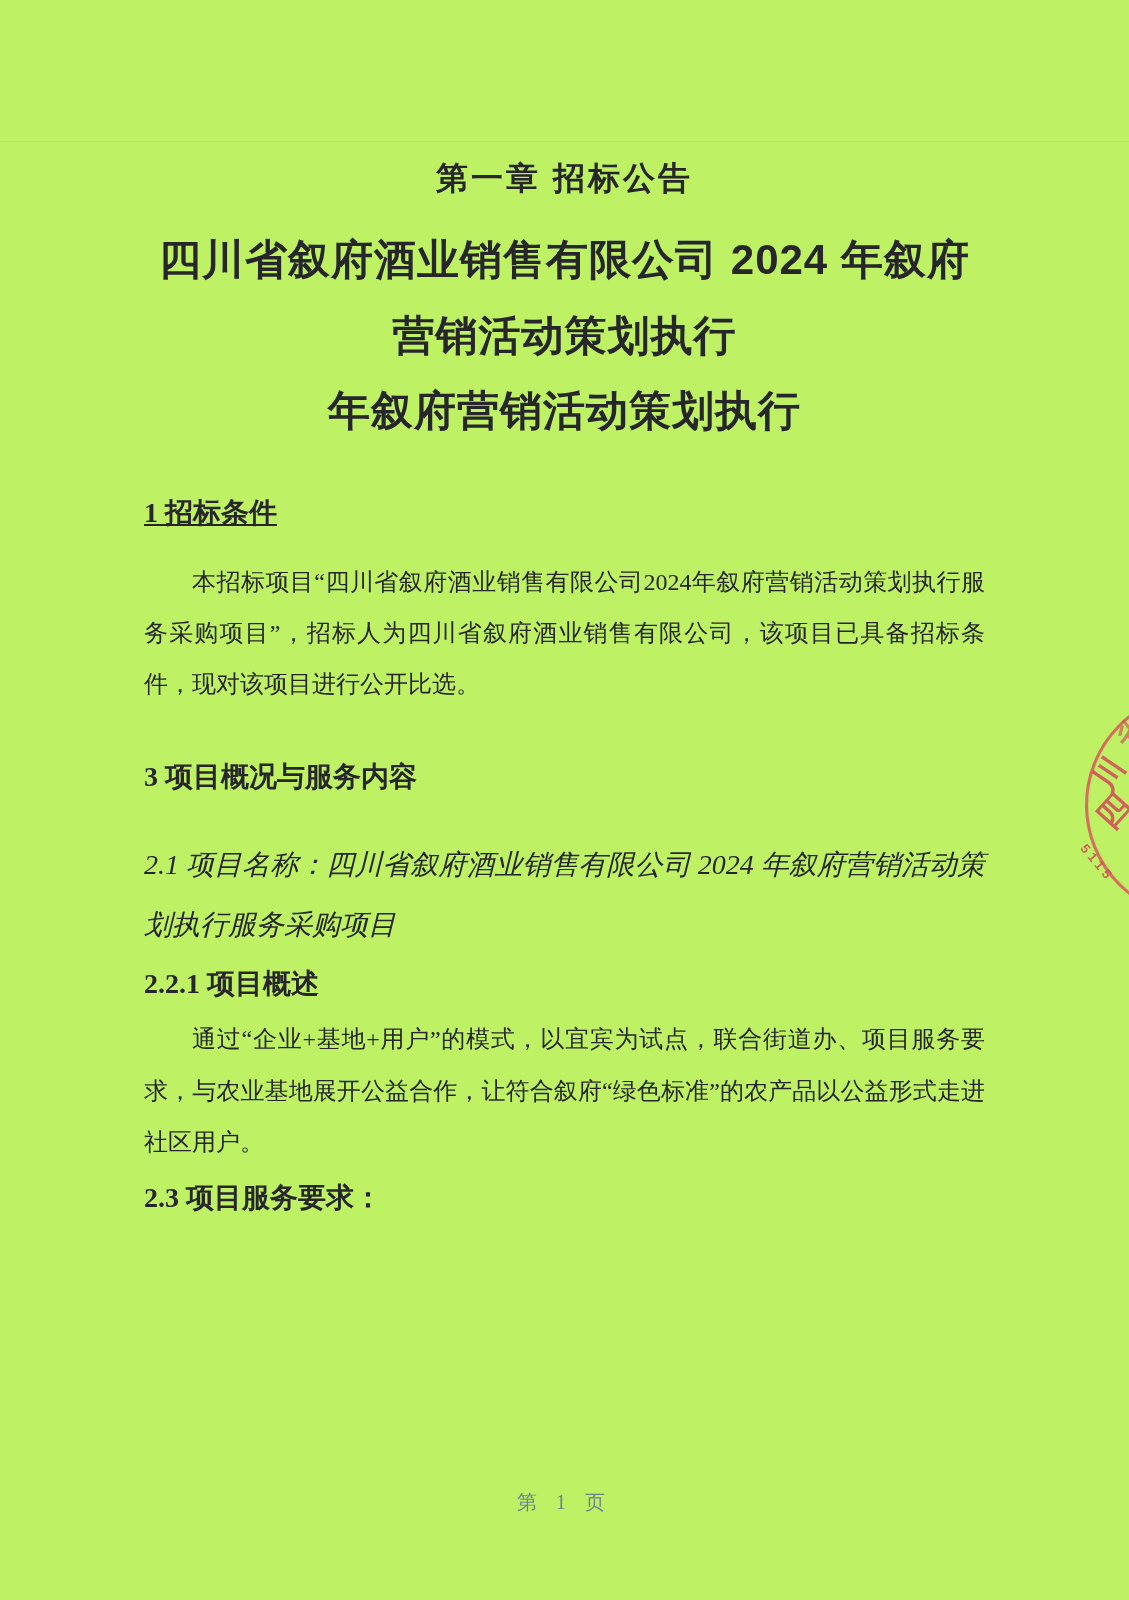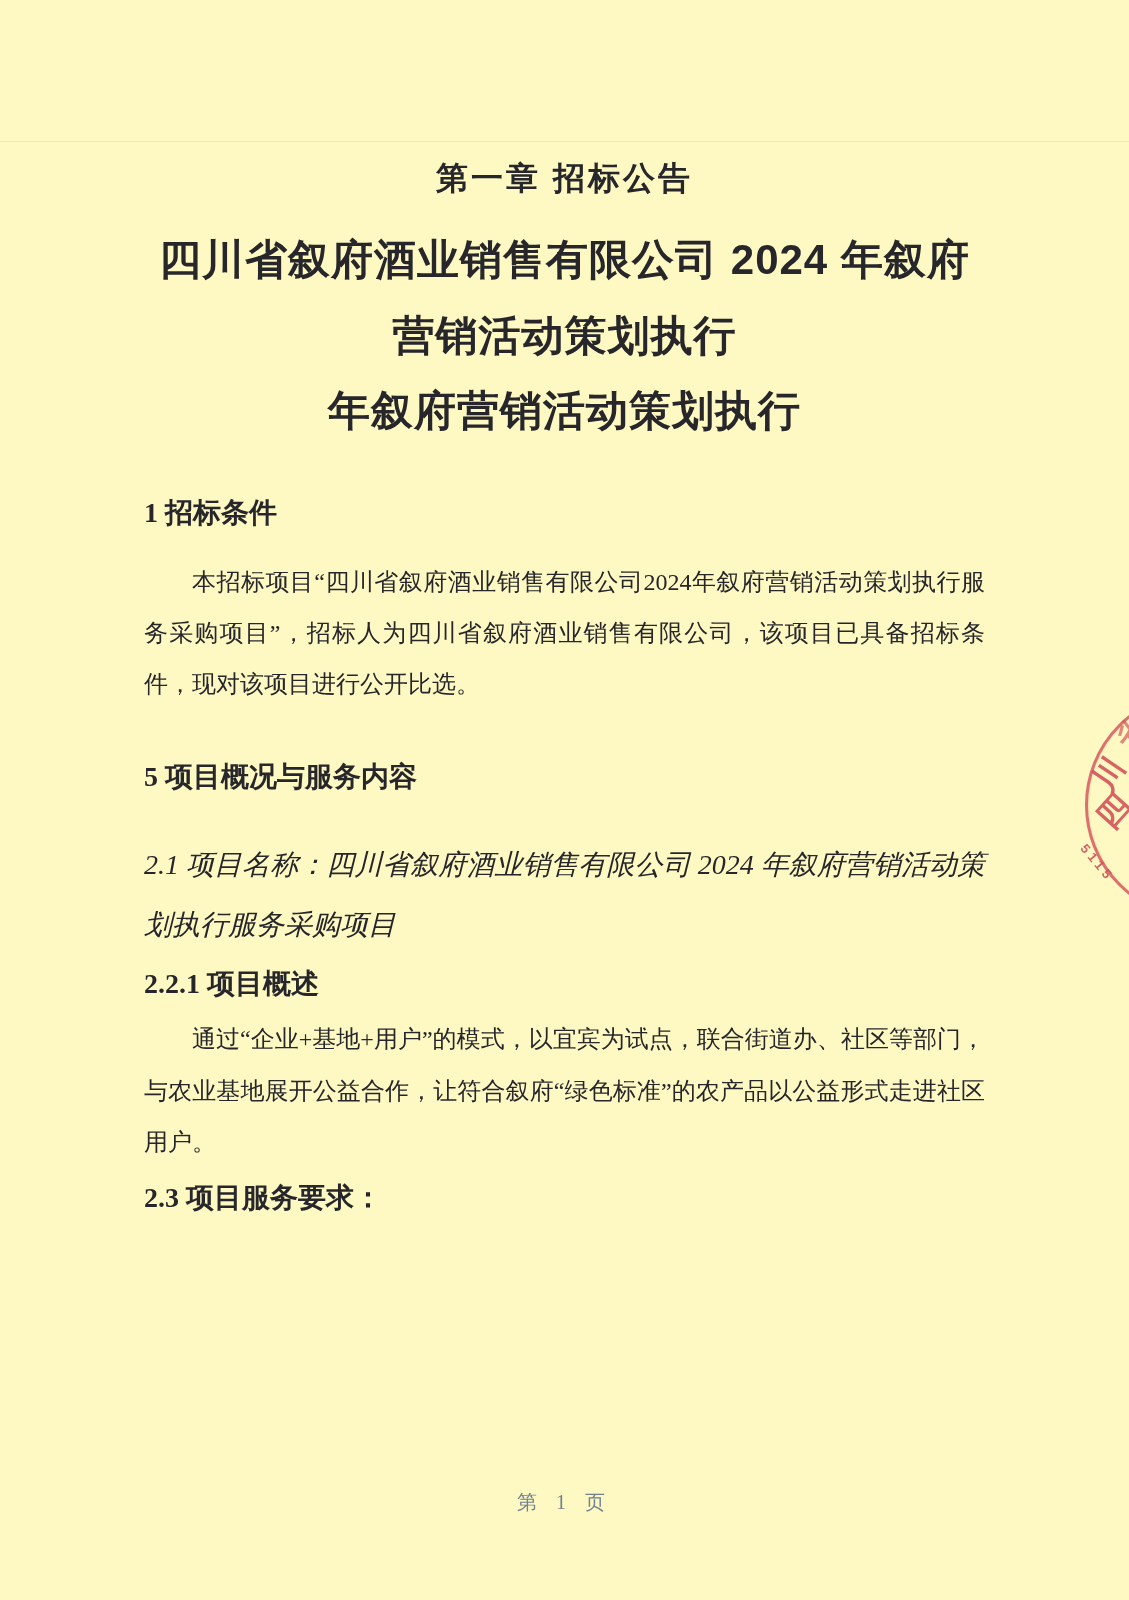--- a/index.html
+++ b/index.html
@@ -1,21 +1,21 @@
 <!DOCTYPE html>
 <html><head>
 <meta charset="utf-8">
 <style>
   * { margin: 0; padding: 0; box-sizing: border-box; }
   html, body { background: #ffffff; }
   .page {
     position: relative;
     width: 1129px;
     height: 1600px;
-    background: #fef9c3;
+    background: #bef264;
     overflow: hidden;
     font-family: "Liberation Serif", serif;
     color: #26262b;
   }
   .scan-line {
     position: absolute;
     left: 0; top: 141px;
     width: 100%; height: 1px;
     background: rgba(160,160,168,0.18);
   }
@@ -54,21 +54,21 @@
     text-align: justify;
     text-indent: 2em;
   }
   .plain-line {
     font-size: 28px;
     line-height: 2.14;
     text-align: justify;
     font-style: italic;
   }
   .mt-s1 { margin-top: 34px; }
-  .mb-s1 { margin-bottom: 6px; }
+  .mb-s1 { margin-bottom: 6px; text-decoration: underline; }
   .mt-p1 { margin-top: 14px; }
   .mt-s2 { margin-top: 36px; }
   .mt-21 { margin-top: 28px; }
   .mt-pb { margin-top: 12px; }
   .footer {
     position: absolute;
     left: 0;
     bottom: 84px;
     width: 100%;
     text-align: center;
@@ -124,28 +124,28 @@
 
     <div class="chapter-heading">第一章 招标公告</div>
 
     <div class="doc-title">四川省叙府酒业销售有限公司 2024 年叙府营销活动策划执行</div>
     <div class="doc-title">年叙府营销活动策划执行</div>
 
     <div class="sec-heading mt-s1 mb-s1">1 招标条件</div>
 
     <p class="body-par mt-p1">本招标项目“四川省叙府酒业销售有限公司2024年叙府营销活动策划执行服务采购项目”，招标人为四川省叙府酒业销售有限公司，该项目已具备招标条件，现对该项目进行公开比选。</p>
 
-    <div class="sec-heading mt-s2">5 项目概况与服务内容</div>
+    <div class="sec-heading mt-s2">3 项目概况与服务内容</div>
 
     <p class="plain-line mt-21">2.1 项目名称：四川省叙府酒业销售有限公司 2024 年叙府营销活动策划执行服务采购项目</p>
 
 
     <div class="sec-heading">2.2.1 项目概述</div>
 
-    <p class="body-par">通过“企业+基地+用户”的模式，以宜宾为试点，联合街道办、社区等部门，与农业基地展开公益合作，让符合叙府“绿色标准”的农产品以公益形式走进社区用户。</p>
+    <p class="body-par">通过“企业+基地+用户”的模式，以宜宾为试点，联合街道办、项目服务要求，与农业基地展开公益合作，让符合叙府“绿色标准”的农产品以公益形式走进社区用户。</p>
 
 
     <div class="sec-heading">2.3 项目服务要求：</div>
 
   </div>
 
   <div class="seal">
     <div class="seal-ring"></div>
     <span class="seal-char seal-char-top">省</span>
     <span class="seal-char seal-char-mid">川</span>

